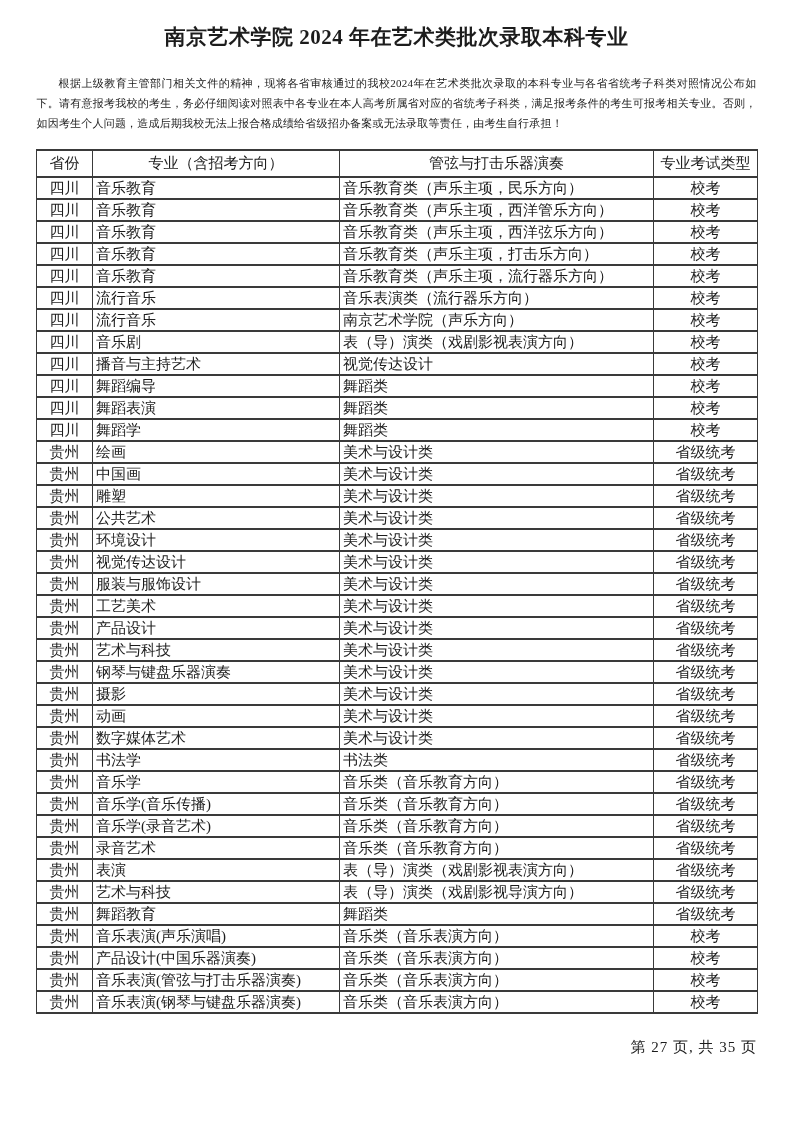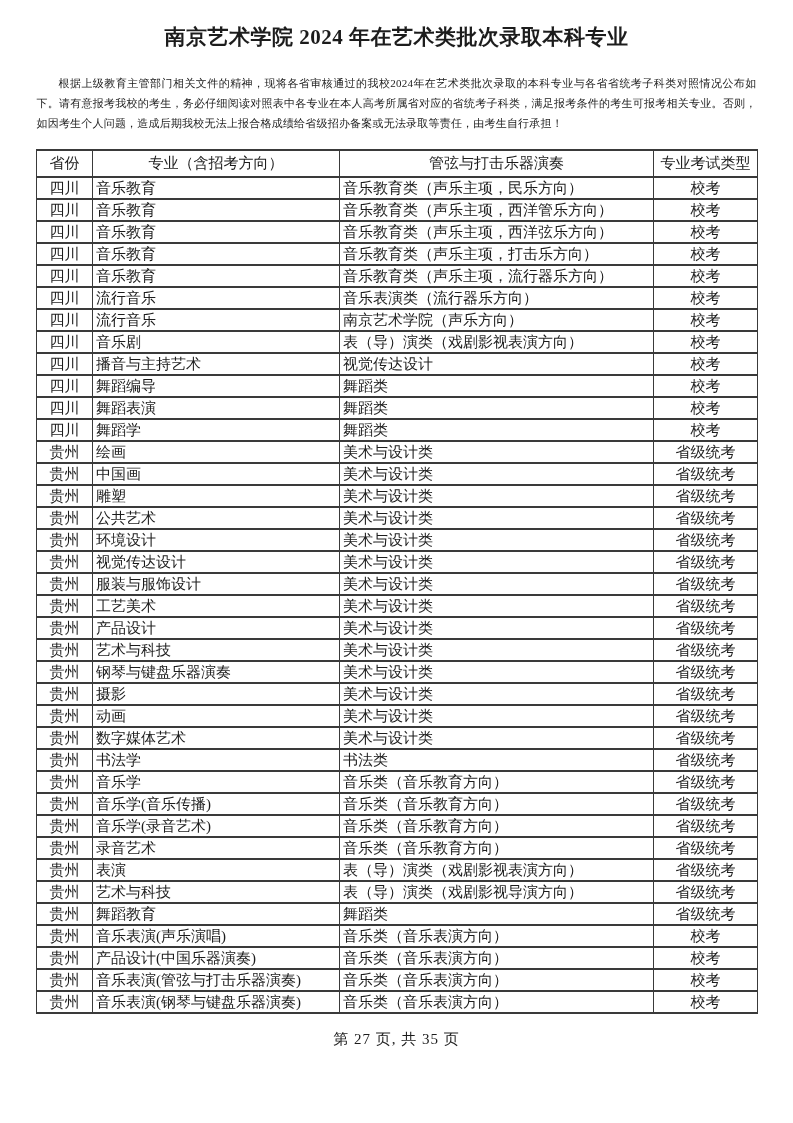--- a/index.html
+++ b/index.html
@@ -63,23 +63,23 @@
     height: 20px;
     line-height: 20px;
   }
   col.c0 { width: 56px; }
   col.c1 { width: 247px; }
   col.c2 { width: 314px; }
   col.c3 { width: 104px; }
   td.c0, td.c3 { text-align: center; }
   td.c1, td.c2 { text-align: left; padding-left: 6px; }
   .footer {
-    text-align: center;
+    text-align: right;
     font-size: 15px;
-    margin-top: 16px;
+    margin-top: 24px;
     letter-spacing: 1px;
   }
 </style>
 </head>
 <body>
 
 <div class="page">
 
   <div class="title">
     <div>南京艺术学院 2024 年在艺术类批次录取本科专业</div>

